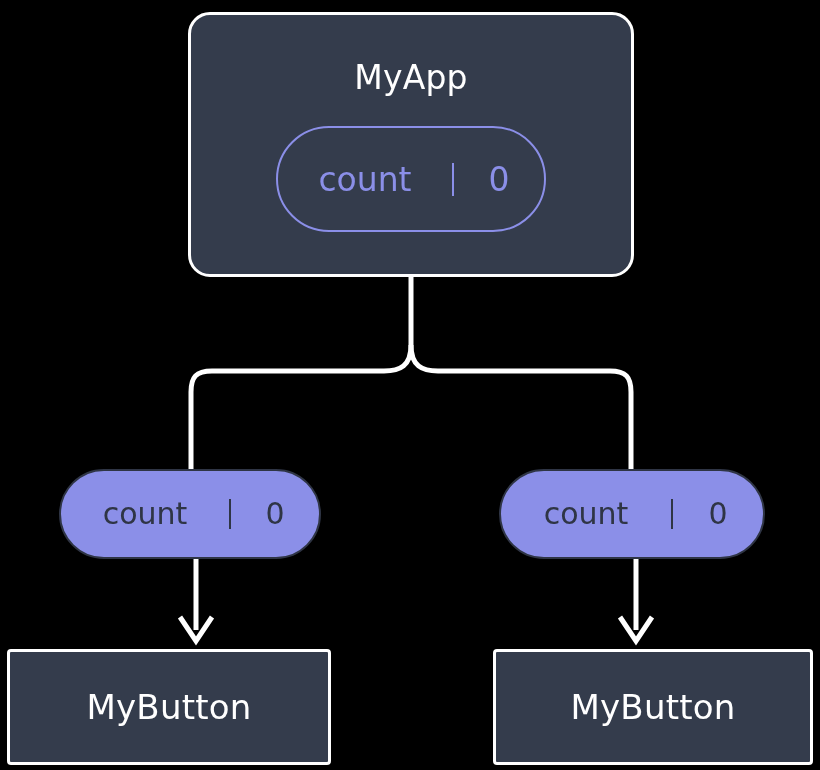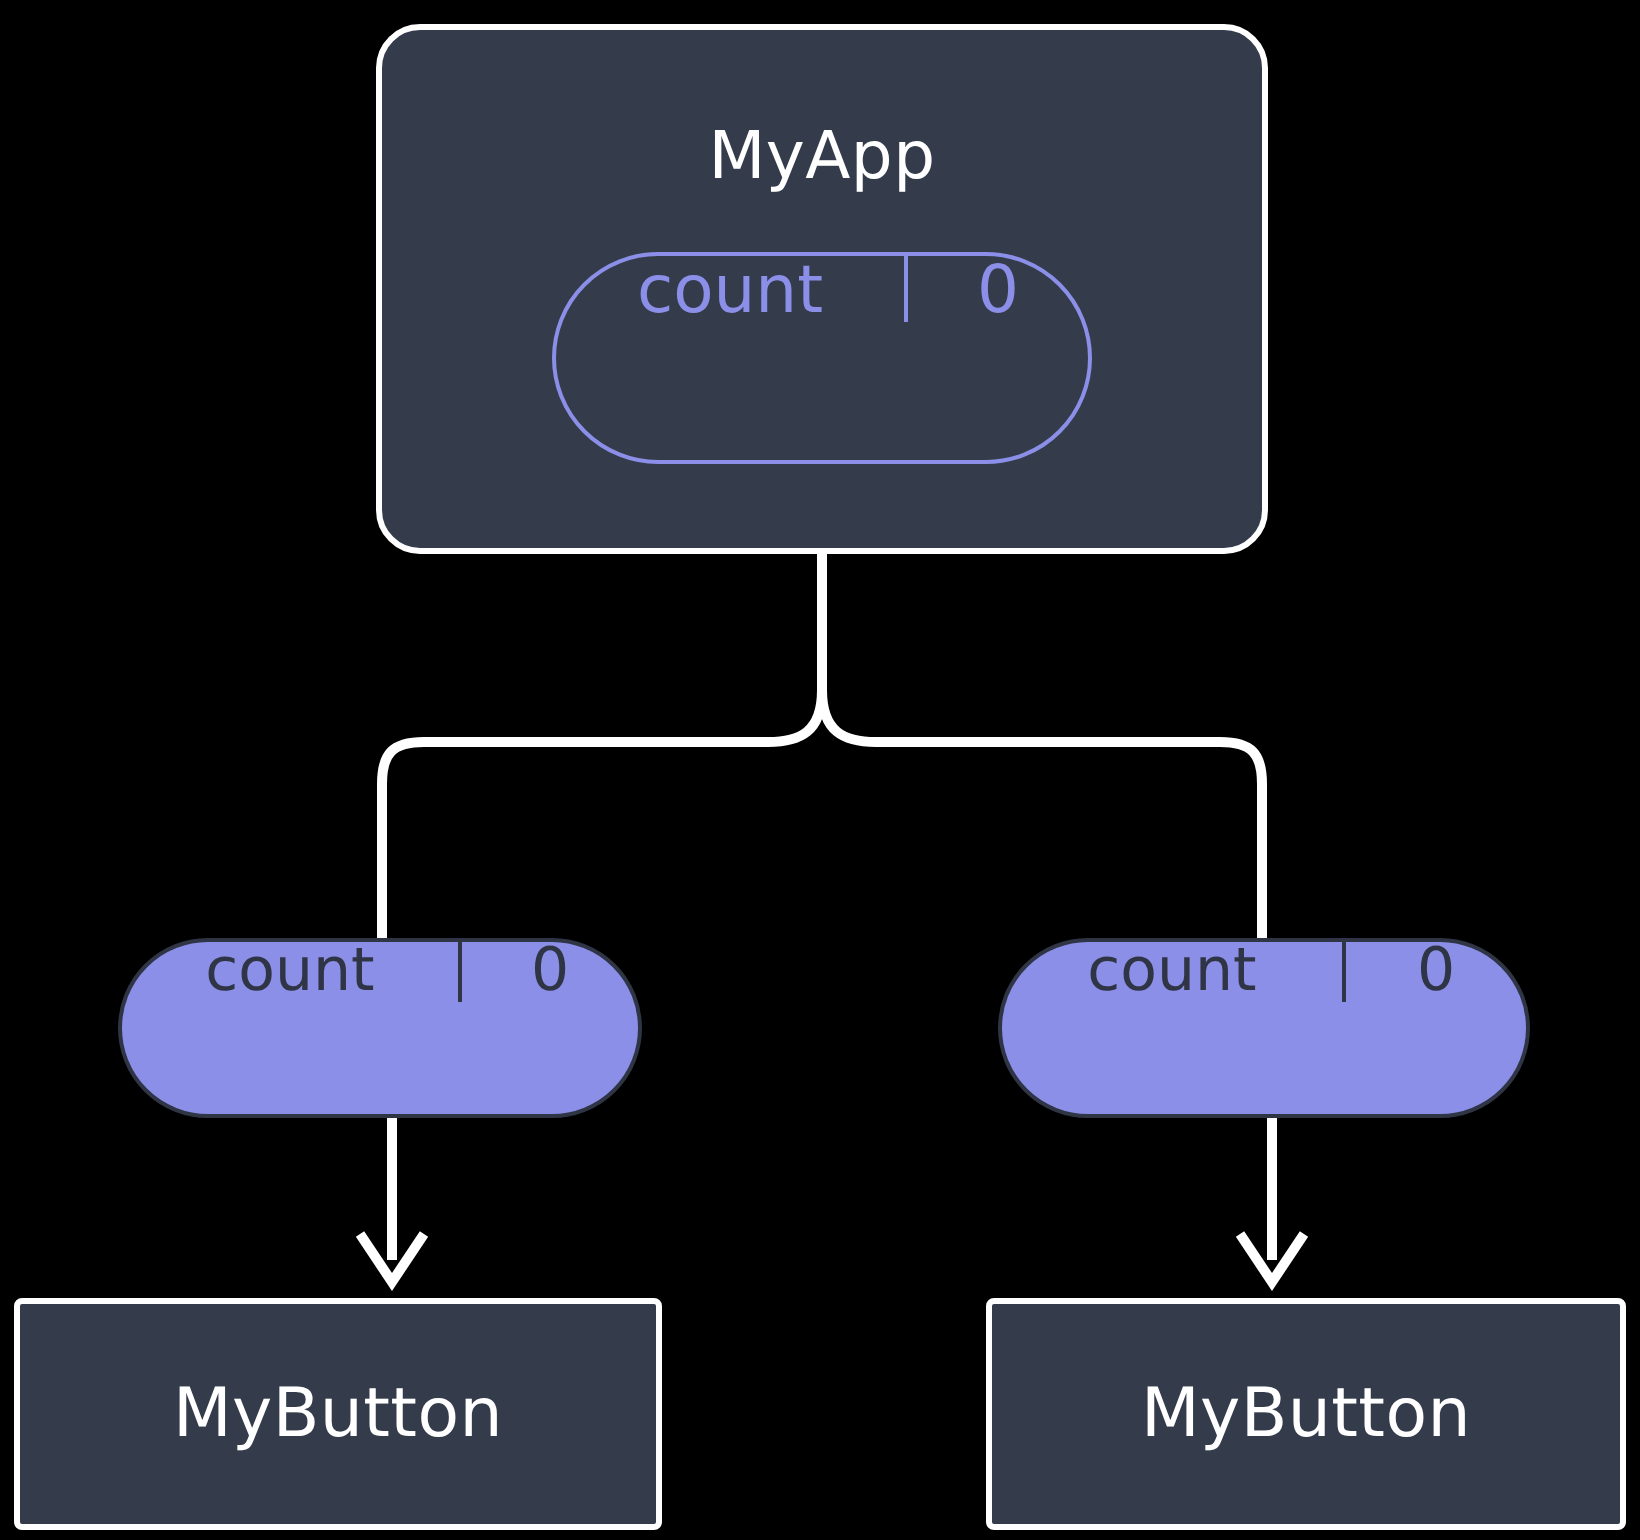--- a/index.html
+++ b/index.html
@@ -79,21 +79,21 @@
   }
   .comp-box.leaf .comp-title {
     font-size: 34px;
   }
 
   
   .pill {
     position: absolute;
     box-sizing: border-box;
     display: flex;
-    align-items: flex-start;
+    align-items: center;
     border-radius: 999px;
     overflow: hidden;
   }
   .pill .pill-key,
   .pill .pill-val {
     display: flex;
     align-items: center;
     justify-content: center;
     line-height: 1;
     white-space: nowrap;

